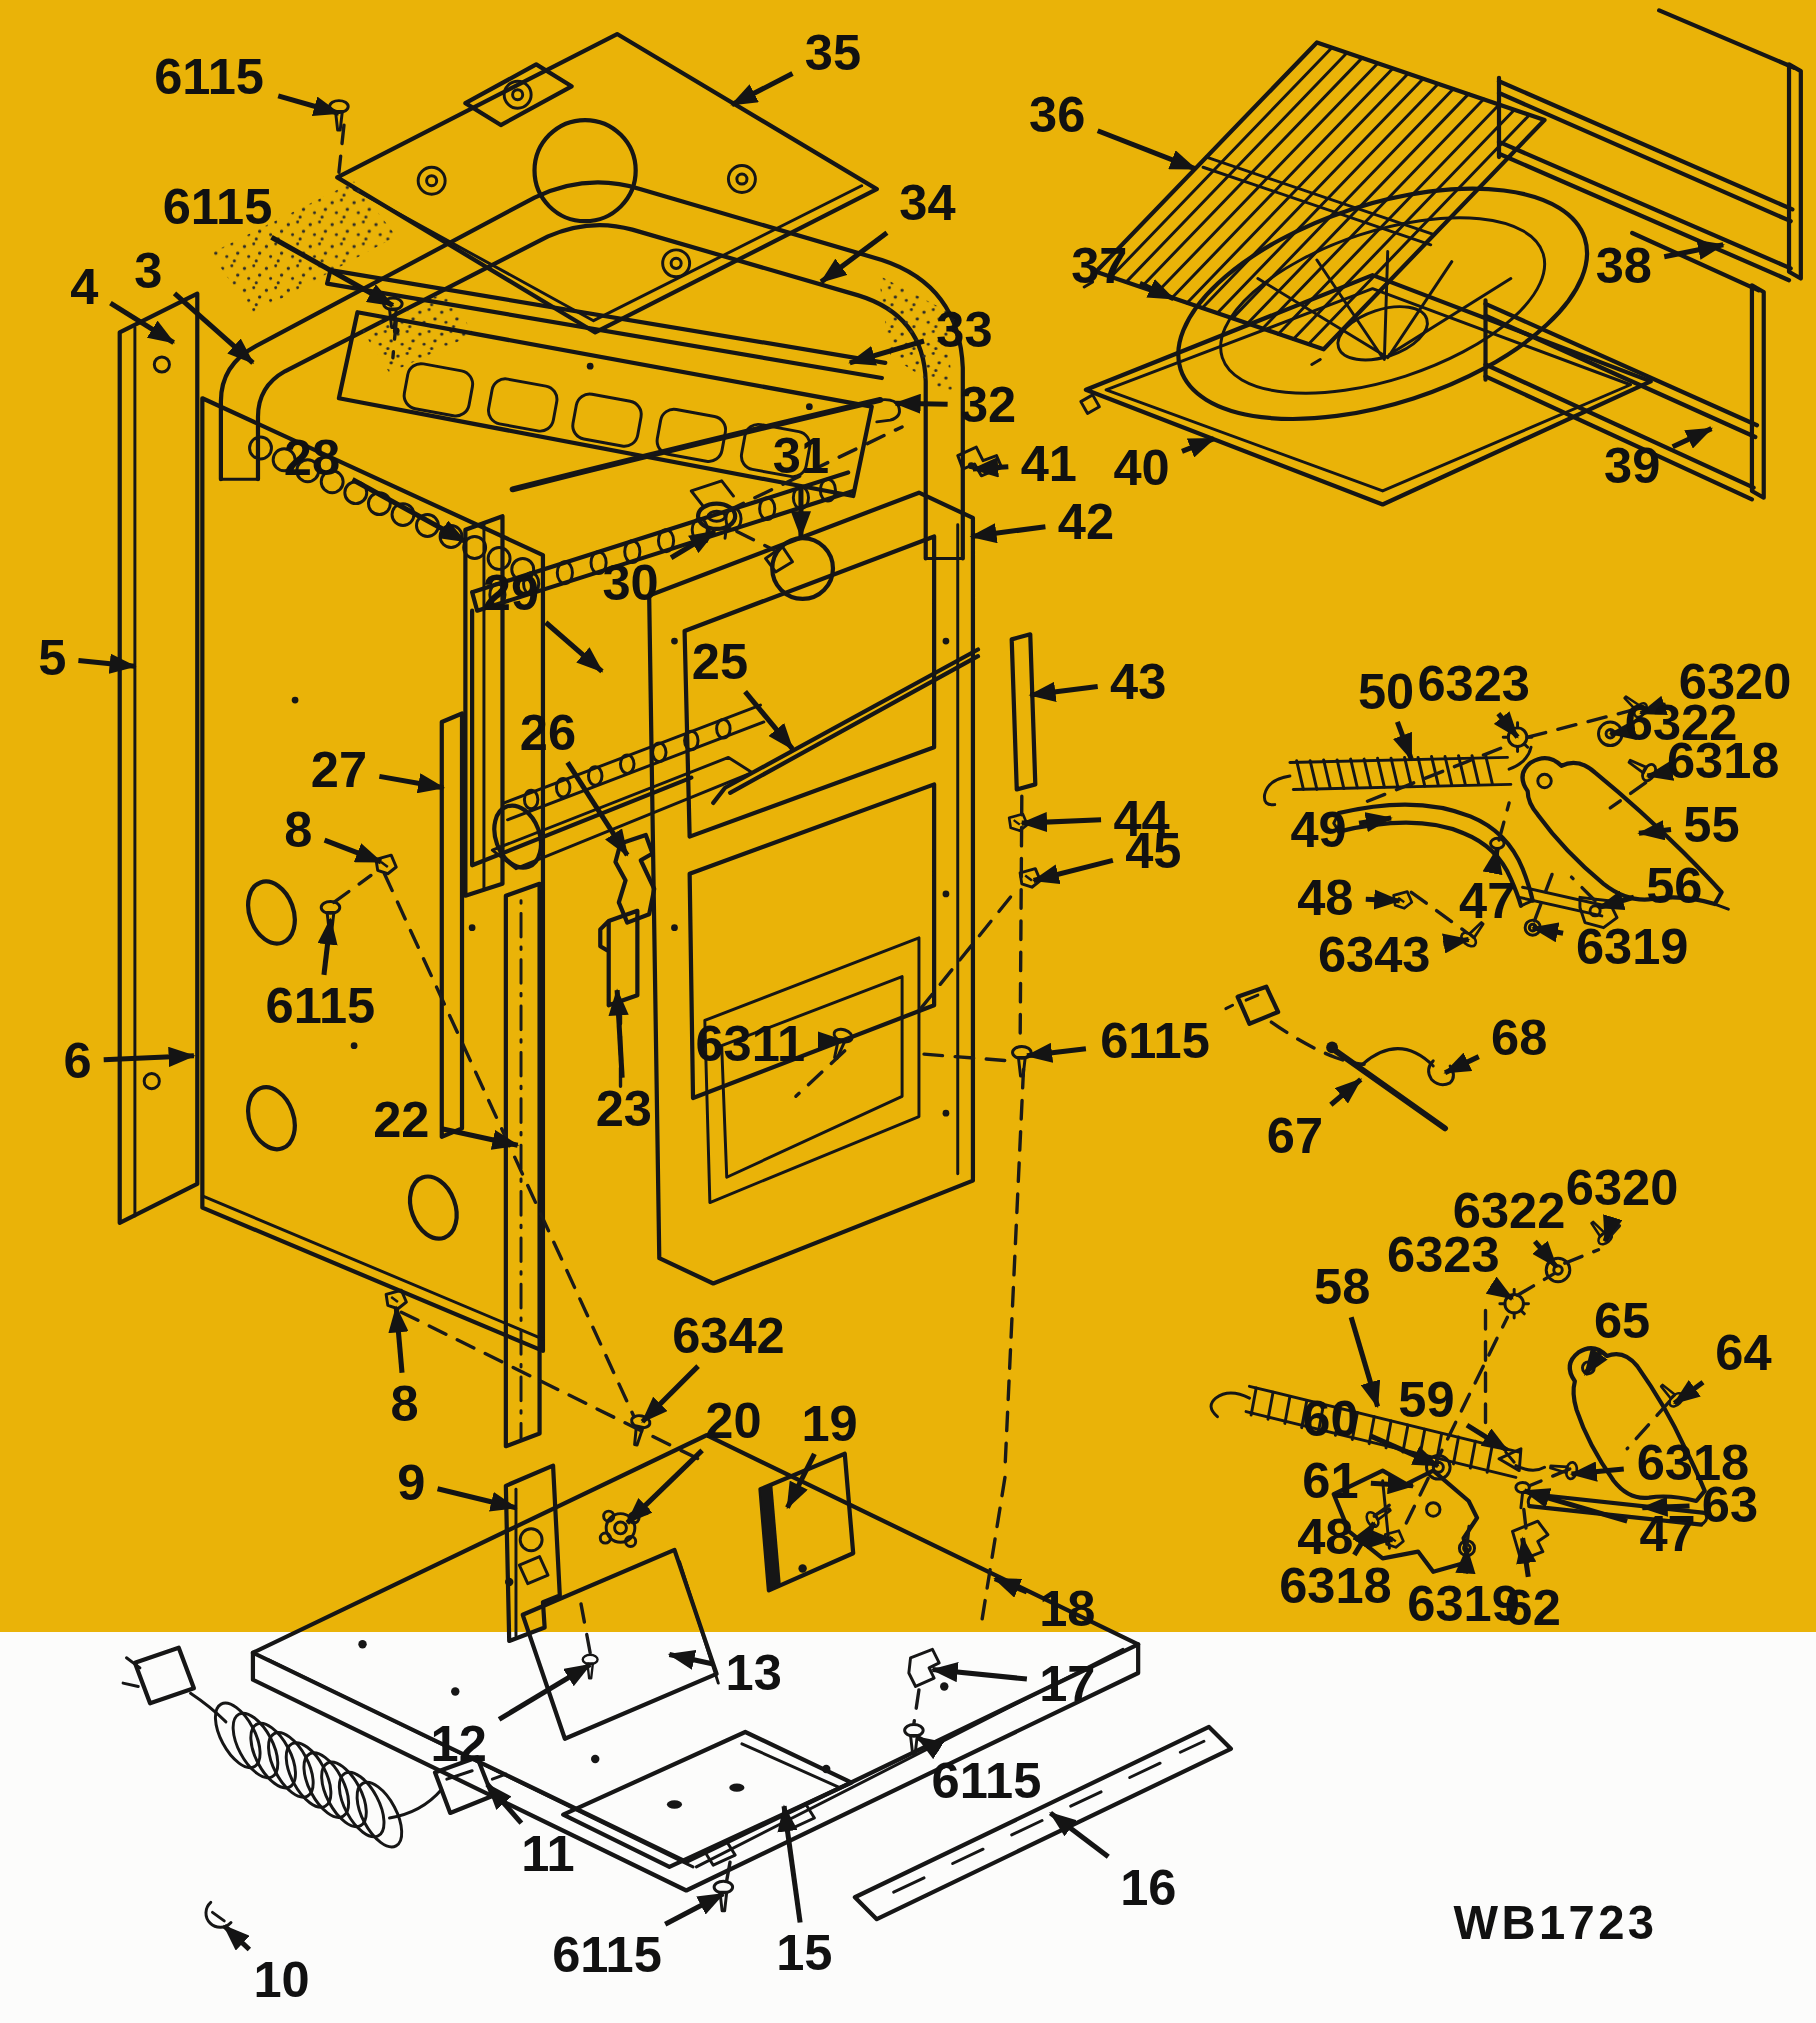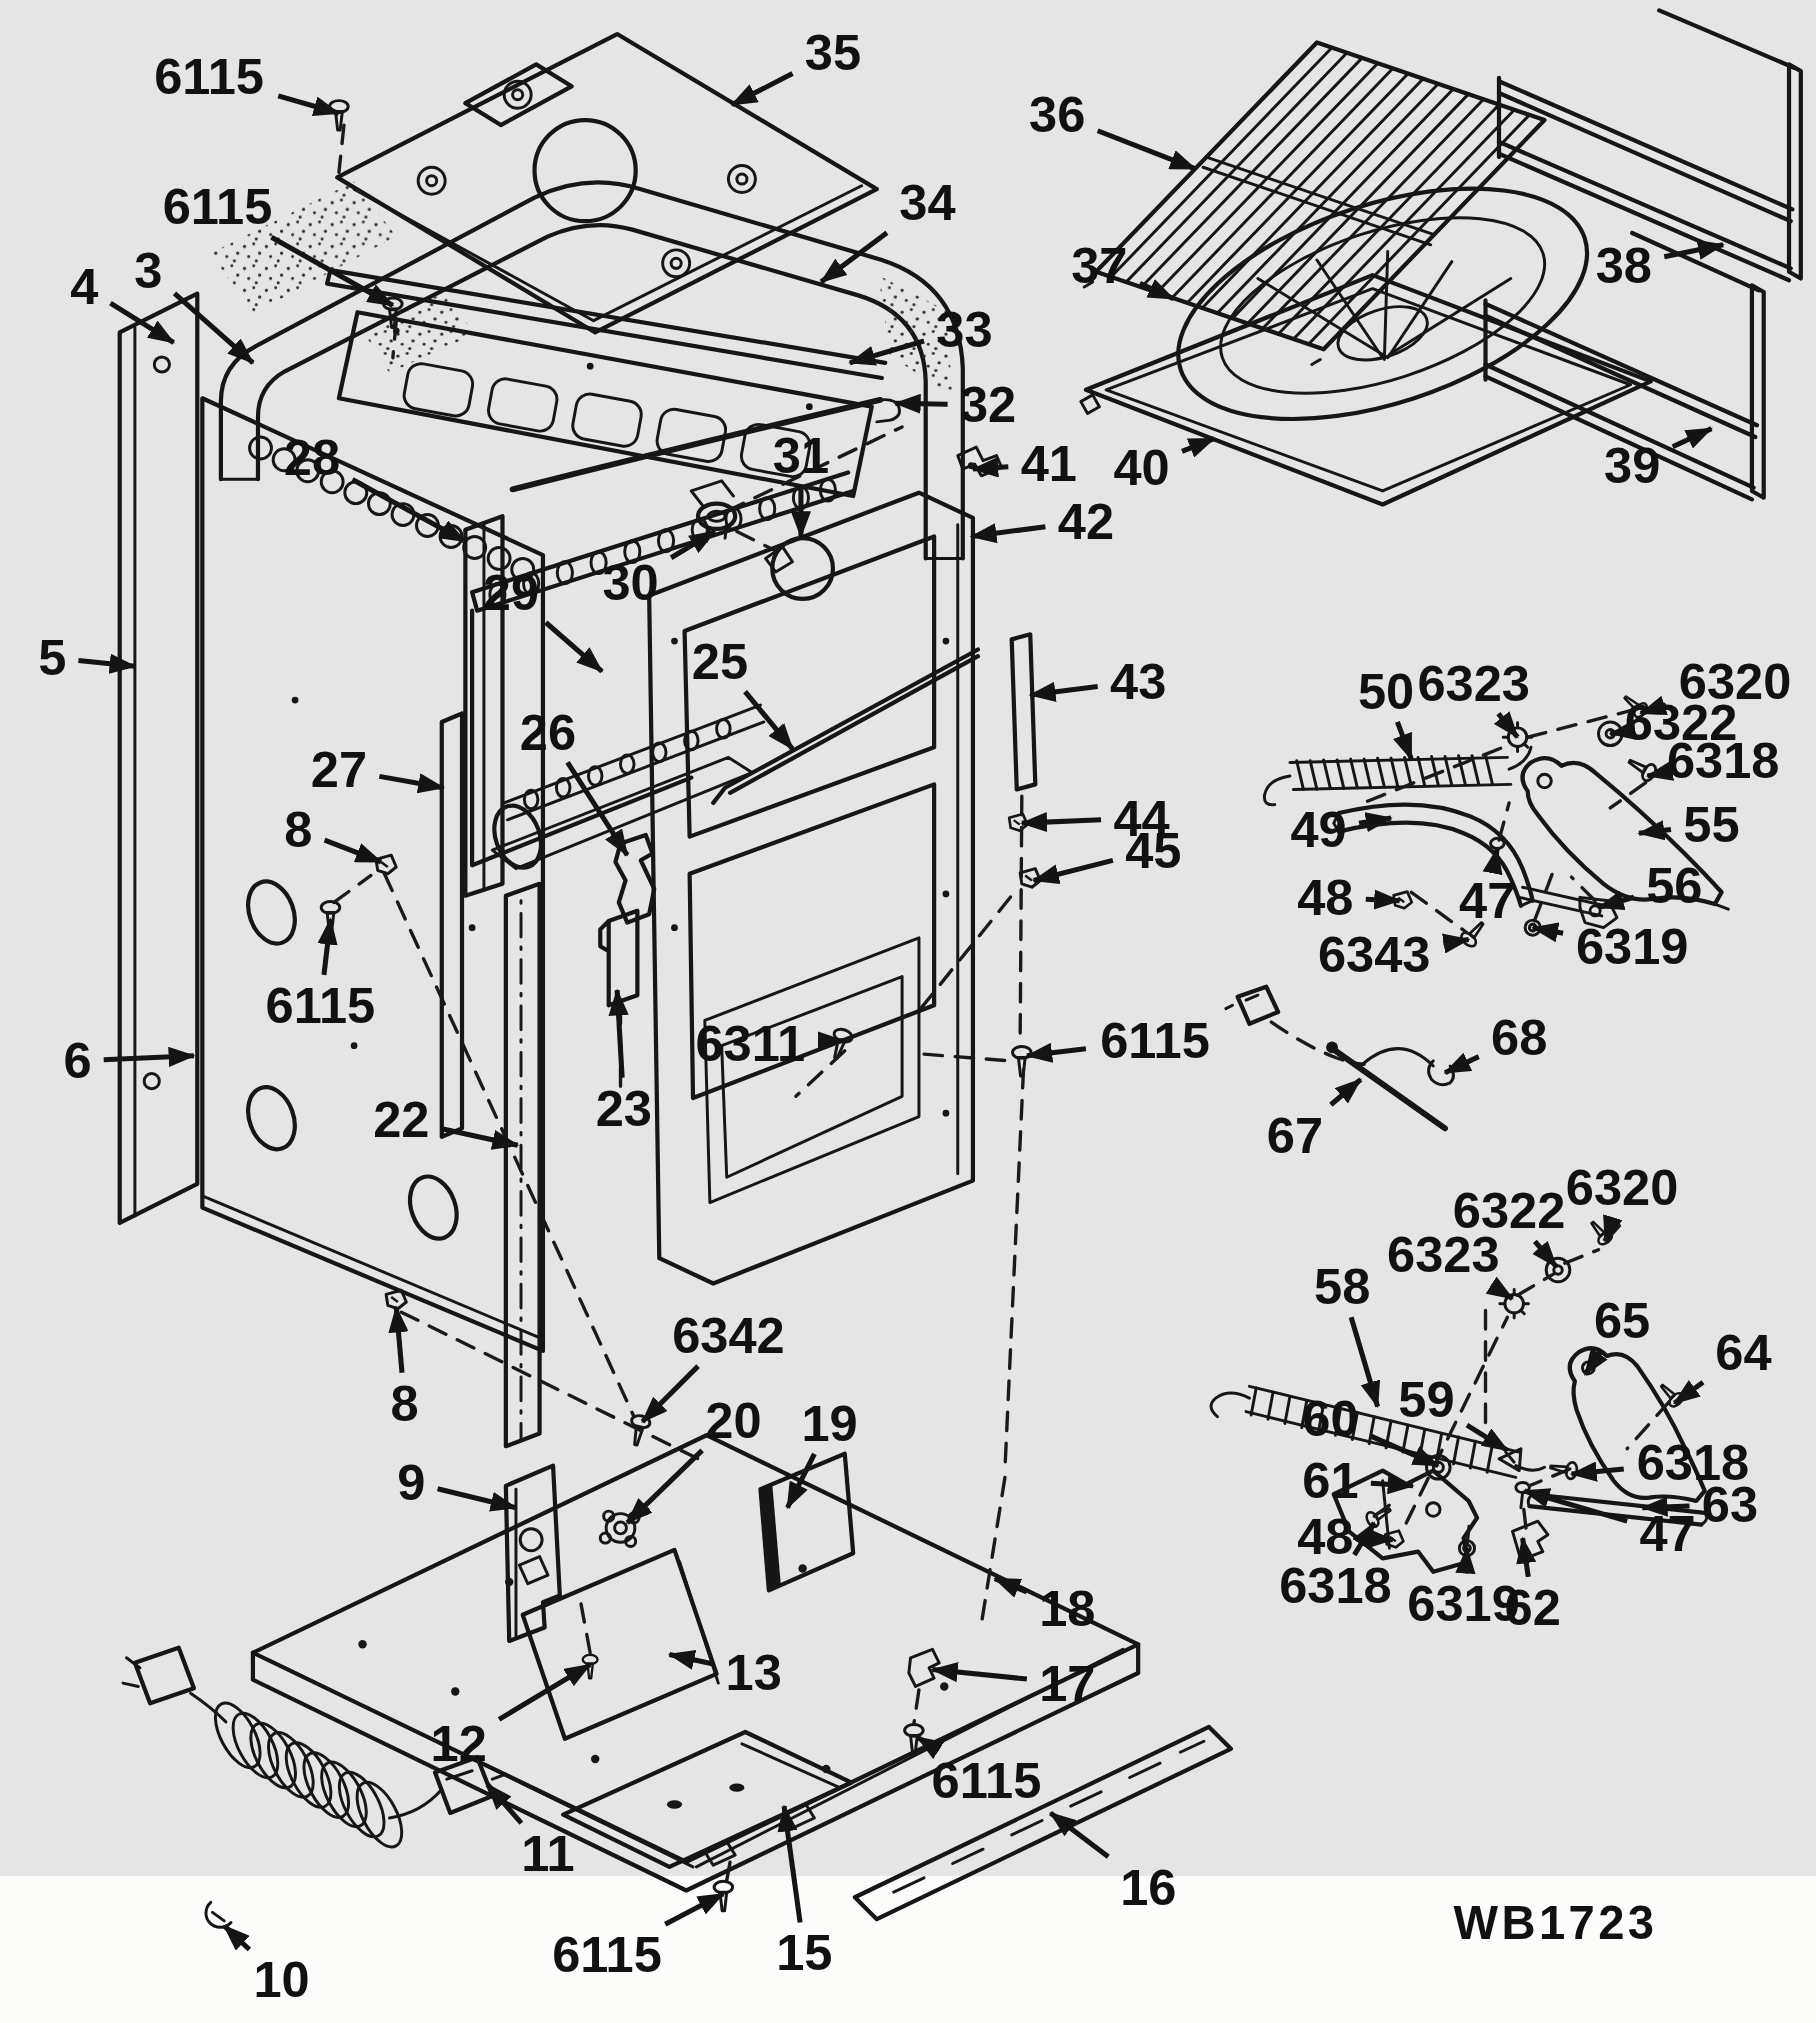--- a/index.html
+++ b/index.html
@@ -1,16 +1,16 @@
 <!DOCTYPE html>
 <html style="font-size:13.5px"><head>
 <meta charset="utf-8">
 <style>
   html,body{margin:0;padding:0;background:#fcfcfb;width:1816px;height:2024px;overflow:hidden;}
-  #stage{position:relative;width:1816px;height:1876px;background:#e5e5e5;}
+  #stage{position:relative;width:1816px;height:1632px;background:#eab308;}
   svg{position:absolute;left:0;top:0;}
   .ln{fill:none;stroke:#161616;stroke-width:5;stroke-linecap:round;stroke-linejoin:round;}
   .ln2{fill:none;stroke:#161616;stroke-width:3.5;stroke-linecap:round;stroke-linejoin:round;}
   .thick{fill:none;stroke:#161616;stroke-width:7;stroke-linecap:round;}
   .dash{fill:none;stroke:#1a1a1a;stroke-width:4;stroke-dasharray:22 15;stroke-linecap:round;}
   .dashdot{fill:none;stroke:#1a1a1a;stroke-width:3.5;stroke-dasharray:3 12 28 12;stroke-linecap:round;}
   .fillink{fill:#161616;stroke:none;}
   text.co{font-family:"Liberation Sans", sans-serif;font-weight:700;font-size:60px;fill:#111;}
   text.dwg{font-family:"Liberation Sans", sans-serif;font-weight:700;font-size:56px;fill:#111;letter-spacing:4px;}
   .arrow{stroke:#141414;stroke-width:6;fill:none;}

